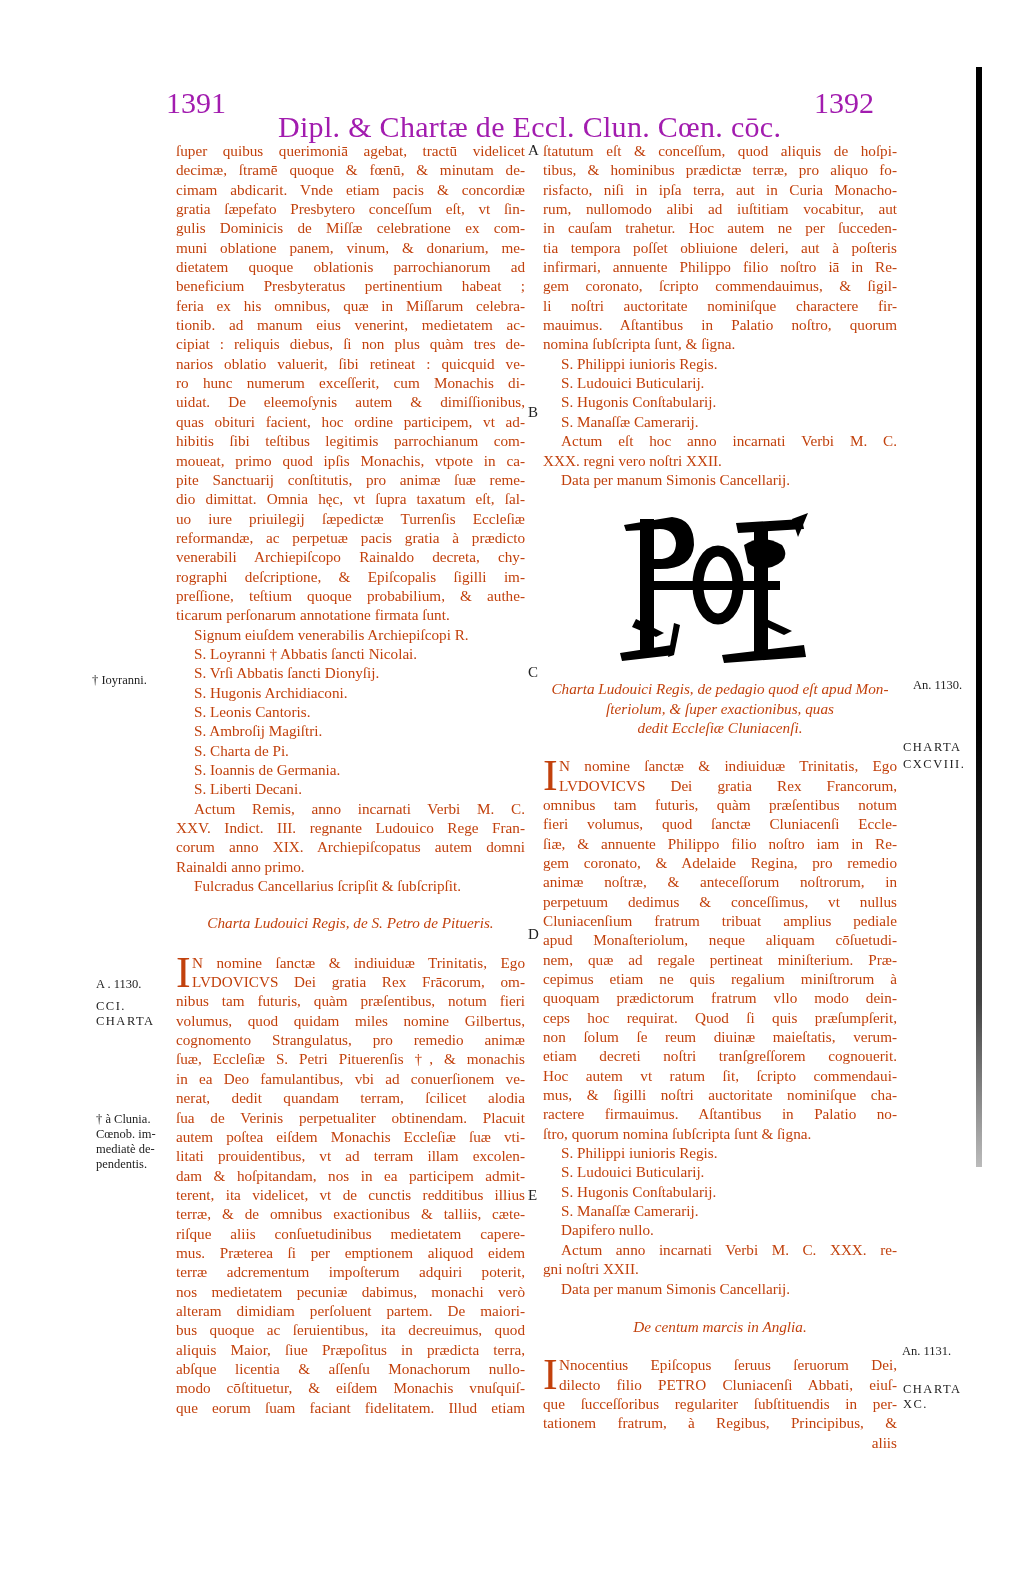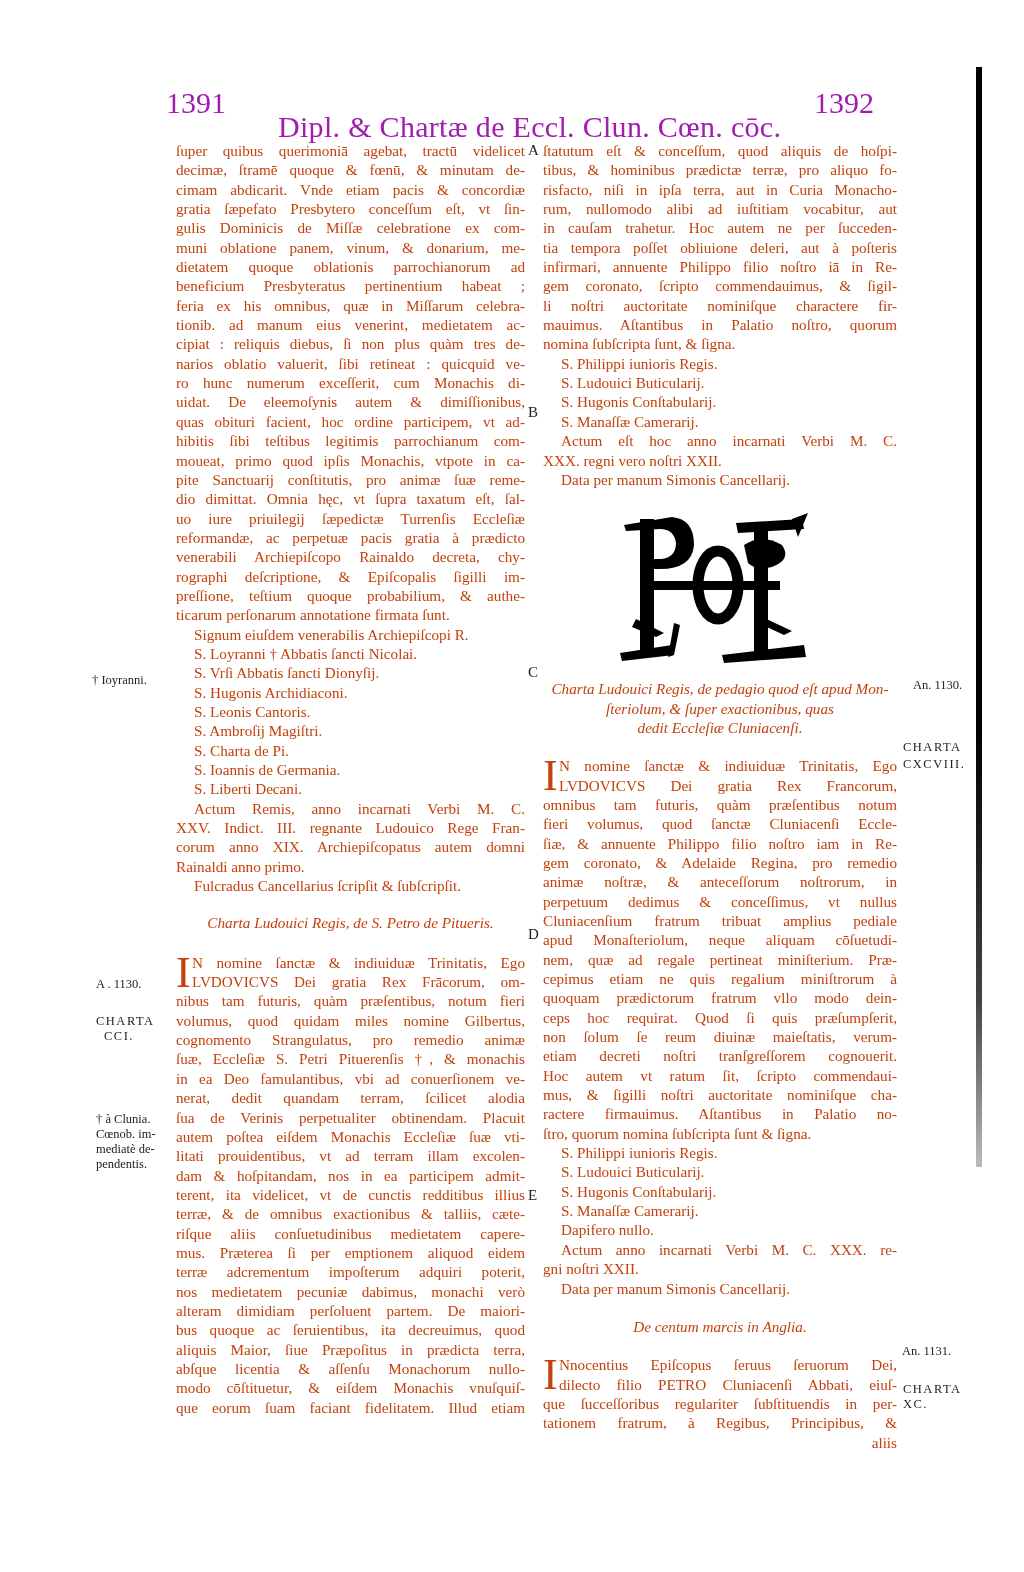--- a/index.html
+++ b/index.html
@@ -53,21 +53,21 @@
 
   <span class="marg" style="left:528px;top:143px;font-size:15px;">A</span>
   <span class="marg" style="left:528px;top:405px;font-size:15px;">B</span>
   <span class="marg" style="left:528px;top:665px;font-size:15px;">C</span>
   <span class="marg" style="left:528px;top:927px;font-size:15px;">D</span>
   <span class="marg" style="left:528px;top:1188px;font-size:15px;">E</span>
 
   <span class="marg" style="left:92px;top:673px;">† Ioyranni.</span>
   <span class="marg" style="left:96px;top:977px;">A . 1130.</span>
   <span class="marg sc" style="left:96px;top:1014px;">CHARTA</span>
-  <span class="marg sc" style="left:96px;top:1029px;margin-left:8px;">CCI.</span>
+  <span class="marg sc" style="left:96px;top:999px;">CCI.</span>
   <div class="marg" style="left:96px;top:1112px;">
     <div>† à Clunia.</div>
     <div>Cœnob. im-</div>
     <div>mediatè de-</div>
     <div>pendentis.</div>
   </div>
 
   <span class="marg" style="left:901px;top:678px;margin-left:12px;">An. 1130.</span>
   <span class="marg sc" style="left:903px;top:740px;">CHARTA</span>
   <span class="marg sc" style="left:903px;top:757px;">CXCVIII.</span>

